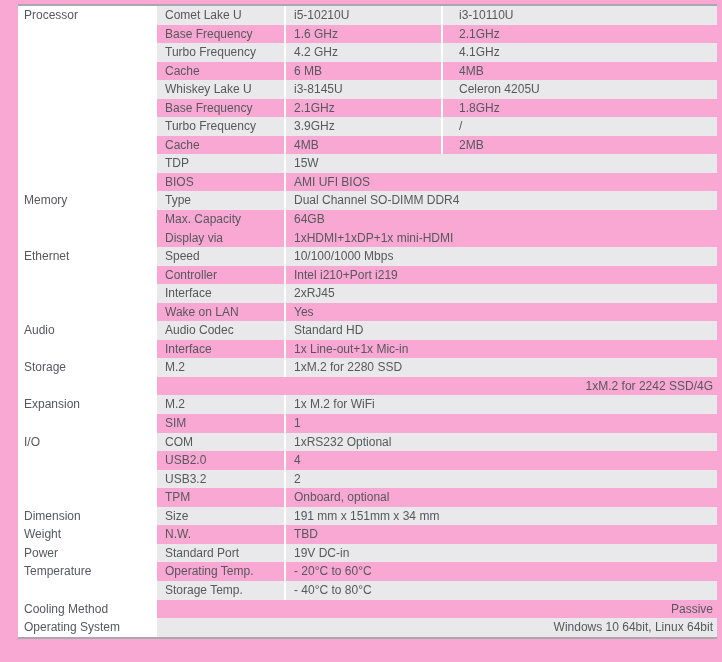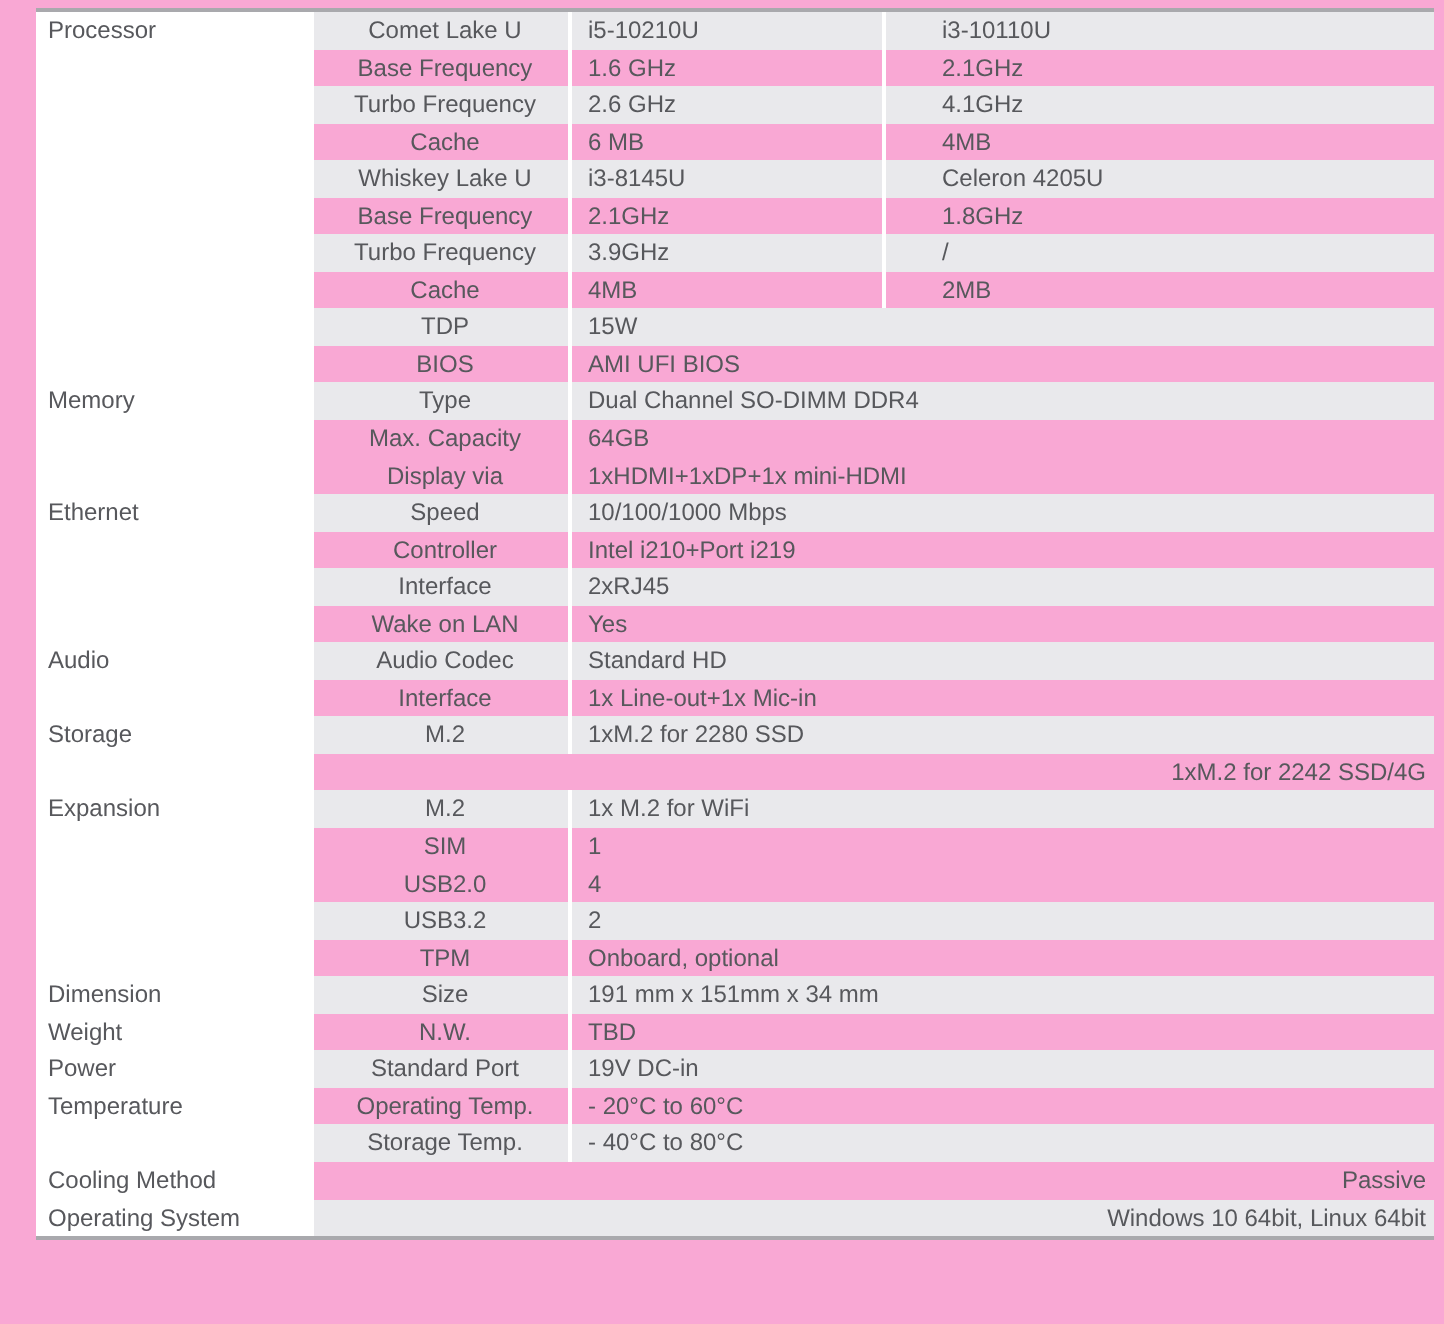--- a/index.html
+++ b/index.html
@@ -30,23 +30,23 @@
   col.c-v2{ width:276px; }
   td{
     height:18.55px; line-height:18.55px;
     padding:0 4px 0 0;
     font-size:12px; color:var(--text);
     white-space:nowrap; overflow:hidden;
     vertical-align:middle;
   }
   tr.striped td{ background:var(--stripe); }
   td.cat, tr.striped td.cat{ background:#fff; padding-left:6px; }
-  td.lbl{ padding-left:8px;text-align:center; }
+  td.lbl{ padding-left:8px; }
   td.v1{ padding-left:8px; border-left:2px solid #fff; }
-  td.v2{ padding-left:28px; border-left:2px solid #fff;margin-top:12px; }
+  td.v2{ padding-left:16px; border-left:2px solid #fff;margin-top:12px; }
   td.merged{ padding-left:153px;text-align:right; }
 </style>
 </head>
 <body>
 
 <div class="page">
   <div class="spec-wrap">
     <table class="spec">
       <colgroup>
         <col class="c-cat">
@@ -63,21 +63,21 @@
           </tr>
           <tr class="plain">
             <td class="cat"></td>
             <td class="lbl">Base Frequency</td>
             <td class="v1">1.6 GHz</td>
             <td class="v2">2.1GHz</td>
           </tr>
           <tr class="striped">
             <td class="cat"></td>
             <td class="lbl">Turbo Frequency</td>
-            <td class="v1">2.6 GHz</td>
+            <td class="v1">4.2 GHz</td>
             <td class="v2">4.1GHz</td>
           </tr>
           <tr class="plain">
             <td class="cat"></td>
             <td class="lbl">Cache</td>
             <td class="v1">6 MB</td>
             <td class="v2">4MB</td>
           </tr>
           <tr class="striped">
             <td class="cat"></td>
@@ -169,20 +169,25 @@
           </tr>
           <tr class="striped">
             <td class="cat">Expansion</td>
             <td class="lbl">M.2</td>
             <td class="v1" colspan="2">1x M.2 for WiFi</td>
           </tr>
           <tr class="plain">
             <td class="cat"></td>
             <td class="lbl">SIM</td>
             <td class="v1" colspan="2">1</td>
+          </tr>
+          <tr class="striped">
+            <td class="cat">I/O</td>
+            <td class="lbl">COM</td>
+            <td class="v1" colspan="2">1xRS232 Optional</td>
           </tr>
           <tr class="plain">
             <td class="cat"></td>
             <td class="lbl">USB2.0</td>
             <td class="v1" colspan="2">4</td>
           </tr>
           <tr class="striped">
             <td class="cat"></td>
             <td class="lbl">USB3.2</td>
             <td class="v1" colspan="2">2</td>

